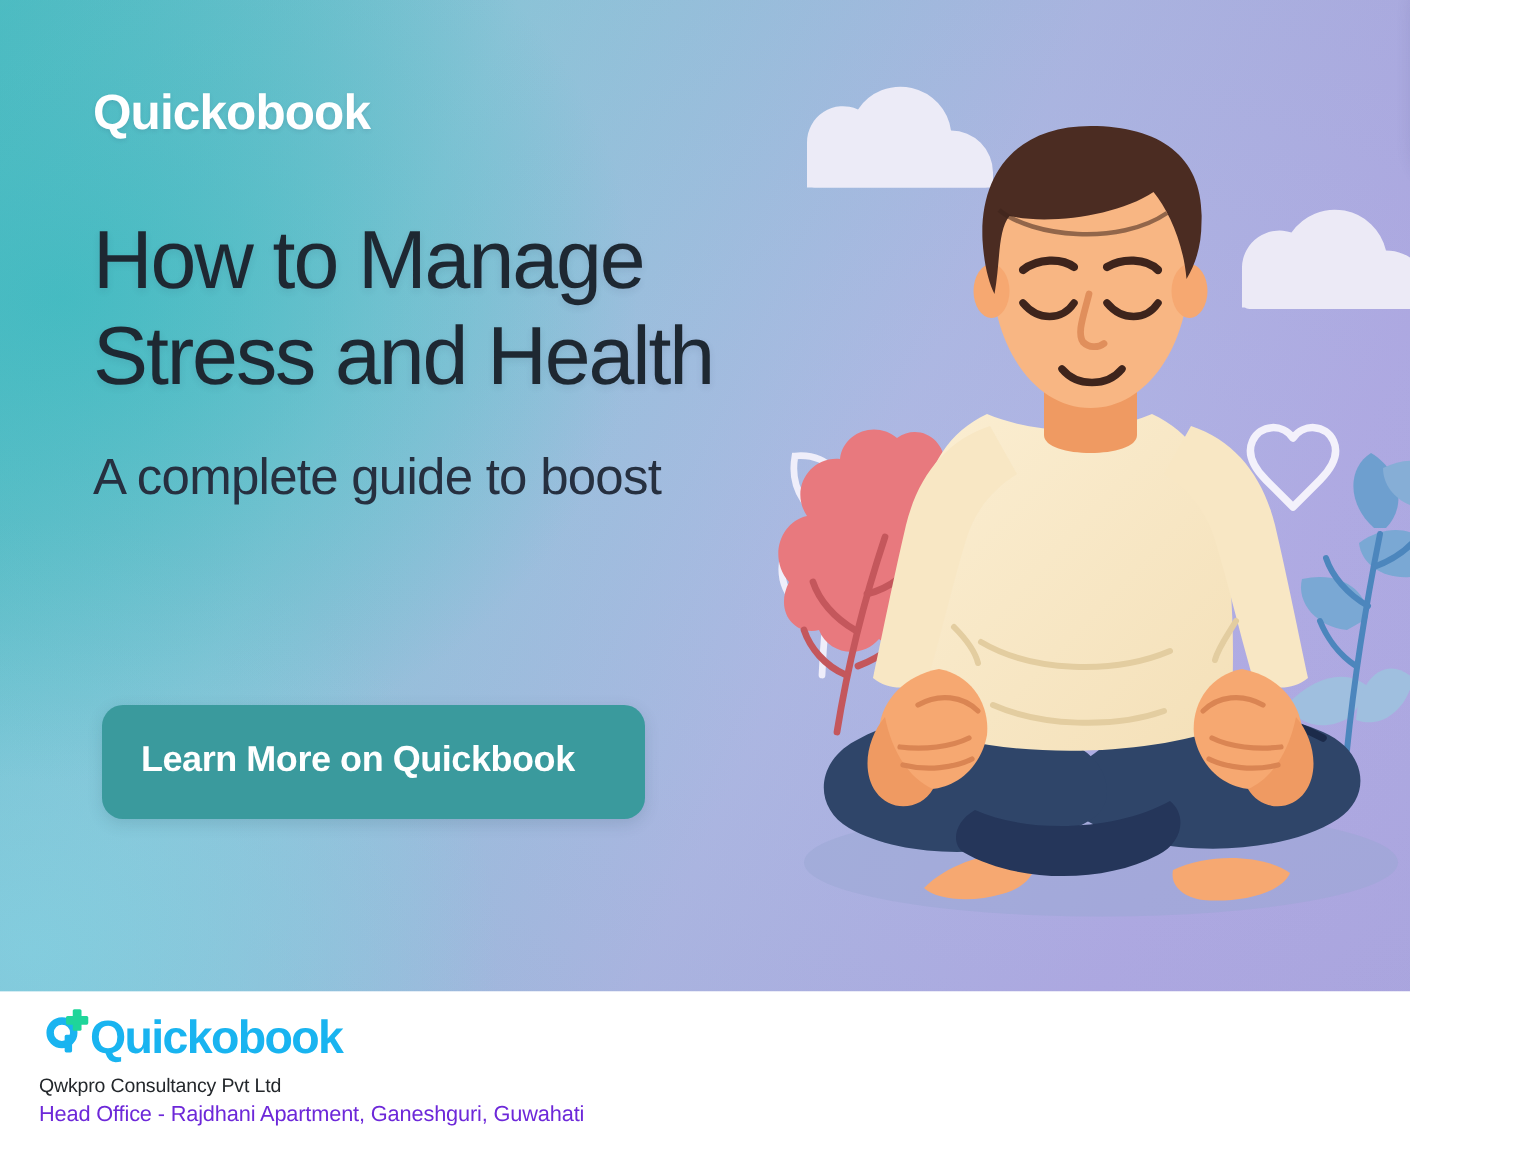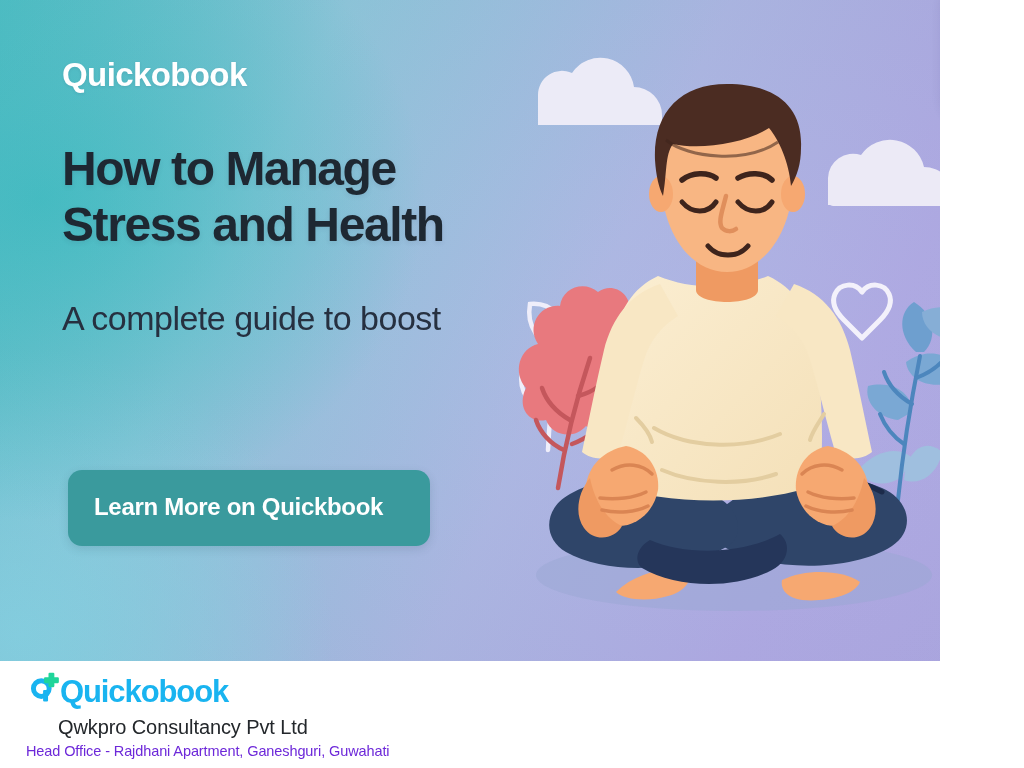--- a/index.html
+++ b/index.html
@@ -42,21 +42,21 @@
 
   
   .brand-word {
     position:absolute; left:62px; top:56px;
     font-size:33px; font-weight:700; color:#ffffff;
     letter-spacing:-0.6px;
     text-shadow:0 1px 3px rgba(40,60,90,0.12);
   }
   .headline {
     position:absolute; left:62px; top:141px;
-    font-size:48px; font-weight:700; line-height:1.17;
+    font-size:55px; font-weight:400; line-height:1.17;
     color:#1e2832; letter-spacing:-1.4px;
     text-shadow:0 2px 5px rgba(40,50,80,0.10);
   }
   .subhead {
     position:absolute; left:62px; top:296px;
     font-size:34px; font-weight:400; line-height:1.31;
     color:#263040; letter-spacing:-0.5px;
   }
   .cta-btn {
     position:absolute; left:68px; top:470px;
@@ -80,21 +80,21 @@
     position:absolute; left:0; top:661px; width:1024px; height:107px;
     background:#ffffff;
   }
   .foot-left { position:absolute; left:26px; top:8px; }
   .foot-logo { display:flex; align-items:flex-end; height:38px; }
   .foot-logo-word {
     font-size:31px; font-weight:700; color:#19b4f0;
     letter-spacing:-1.1px; line-height:1; margin-left:-2px;
   }
   .foot-addr1 {
-    margin-top:9px; font-size:20px; color:#23272b; letter-spacing:-0.1px;margin-left:32px;
+    margin-top:9px; font-size:13px; color:#23272b; letter-spacing:-0.1px;
   }
   .foot-addr2 {
     margin-top:4px; font-size:14.5px; color:#6d28d9; letter-spacing:-0.1px;
   }
   .foot-right {
     position:absolute; right:22px; top:17px;
     display:flex; flex-direction:column; align-items:flex-end;
   }
   .phone-pill {
     display:flex; align-items:center; gap:9px;

